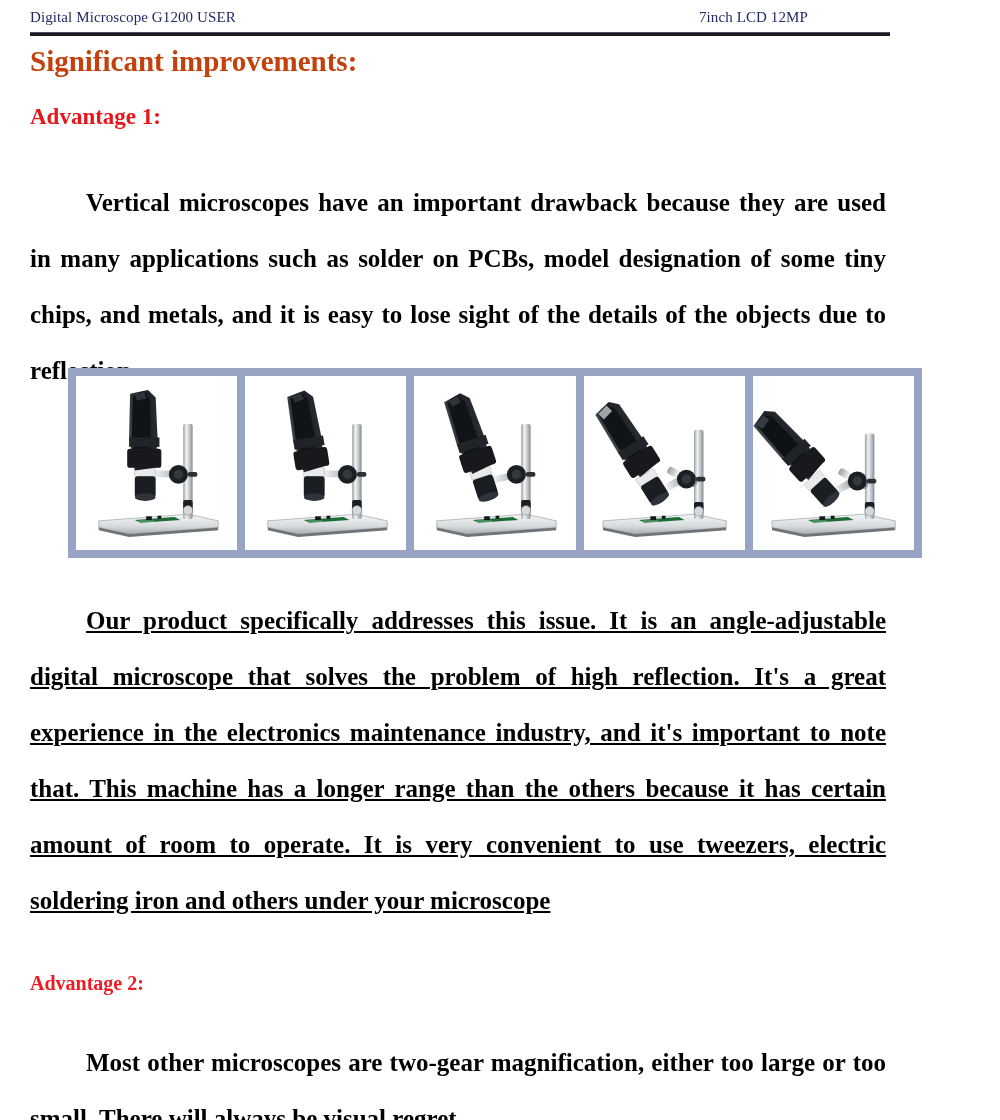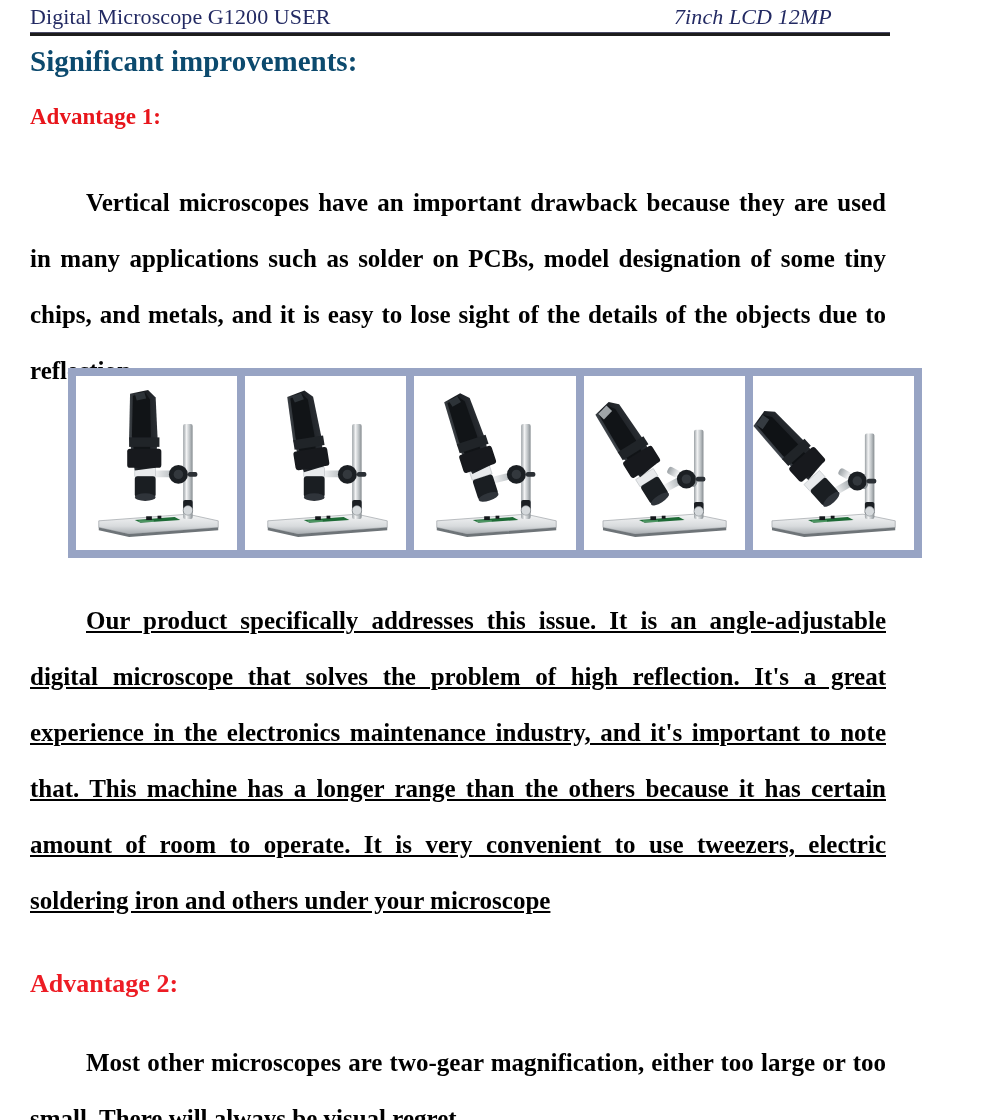--- a/index.html
+++ b/index.html
@@ -22,28 +22,28 @@
     left: 30px;
     top: 5px;
     width: 860px;
     height: 30px;
   }
   .page-header .hdr-left,
   .page-header .hdr-right {
     position: absolute;
     top: 0;
     font-family: "Liberation Serif", "DejaVu Serif", serif;
-    font-size: 22px;
+    font-size: 15px;
     line-height: 24px;
     color: #232a63;
     white-space: nowrap;
     letter-spacing: 0.1px;
   }
   .page-header .hdr-left { left: 0; }
-  .page-header .hdr-right { left: 644px; font-style: italic; }
+  .page-header .hdr-right { left: 669px; }
   .header-rule {
     position: absolute;
     left: 30px;
     top: 32px;
     width: 860px;
     height: 3px;
     background: #1c1c1c;
     border-top: 1px solid #4b4b66;
   }
 
@@ -51,31 +51,31 @@
   .h-section {
     position: absolute;
     left: 30px;
     font-weight: bold;
     white-space: nowrap;
   }
   #h-significant {
     top: 44px;
     font-size: 29px;
     line-height: 34px;
-    color: #0c4a6e;
+    color: #c2410c;
   }
   #h-adv1 {
     top: 100px;
     font-size: 23px;
     line-height: 34px;
     color: #e8151b;
   }
   #h-adv2 {
     top: 968px;
-    font-size: 26px;
+    font-size: 20px;
     line-height: 31px;
     color: #ed1c24;
   }
 
   
   .para {
     position: absolute;
     left: 30px;
     width: 856px;
     font-size: 25px;

